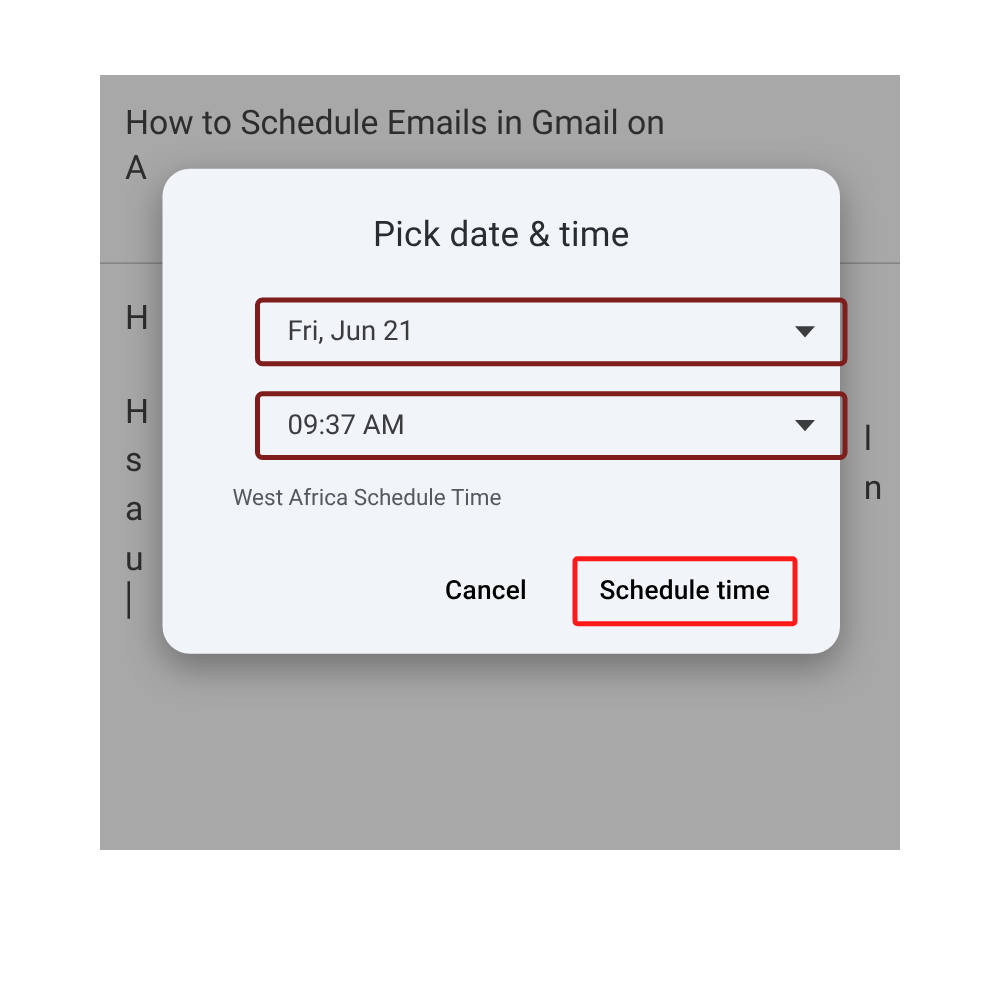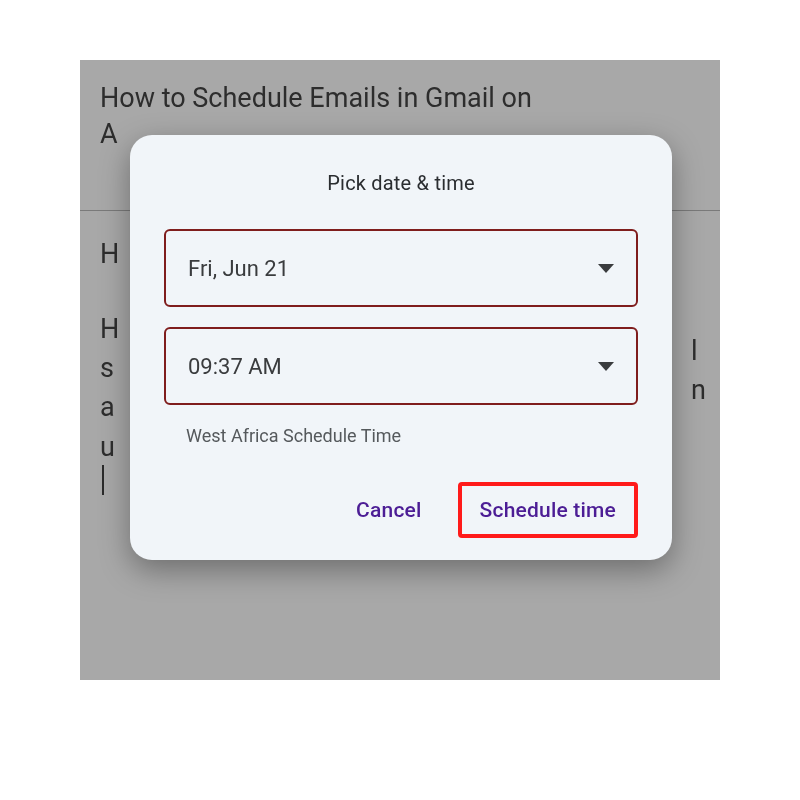--- a/index.html
+++ b/index.html
@@ -65,39 +65,40 @@
       left: 50px;
       width: 542px;
       background: #f1f5f9;
       border-radius: 22px;
       box-shadow: 0 10px 30px rgba(0,0,0,0.35);
       padding: 36px 34px 22px 34px;
     }
 
     .dialog-title {
       text-align: center;
-      font-size: 20px;
+      font-size: 28px;
       color: #2a2d30;
       font-weight: 400;
       margin-bottom: 34px;
       letter-spacing: 0.2px;
     }
 
     .select-field {
       width: 100%;
-      height: 78px;
-      border: 2px solid #7f1d1d;
+      height: 55px;
+      border: 4px solid #7f1d1d;
       border-radius: 6px;
       background: transparent;
       display: flex;
       align-items: center;
       justify-content: space-between;
       padding: 0 22px;
       margin-bottom: 20px;
       cursor: pointer;
+      margin-left: 40px;
     }
 
     .select-value {
       font-size: 22px;
       color: #3a3c3e;
     }
 
     .chevron {
       width: 0;
       height: 0;
@@ -119,21 +120,21 @@
       align-items: center;
       gap: 14px;
       margin-top: 36px;
     }
 
     .btn {
       background: transparent;
       border: none;
       font-size: 21px;
       font-weight: 500;
-      color: #4c1d95;
+      color: #000000;
       padding: 16px 22px;
       cursor: pointer;
       font-family: inherit;
       letter-spacing: 0.2px;
       border-radius: 4px;
     }
 
     .highlight-box {
       border: 4px solid #ff1a1a;
       padding: 12px 18px;

